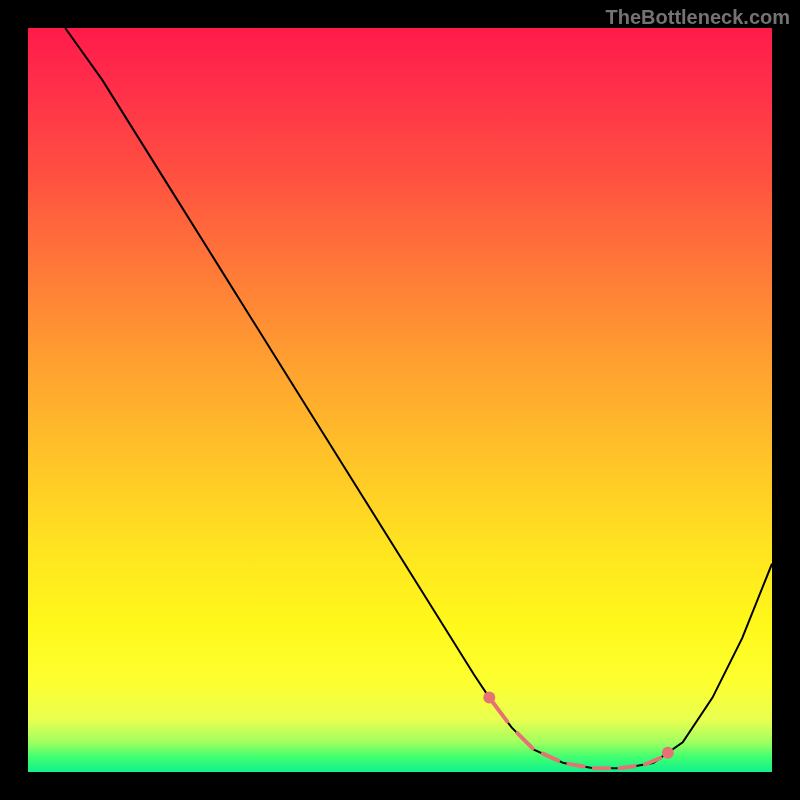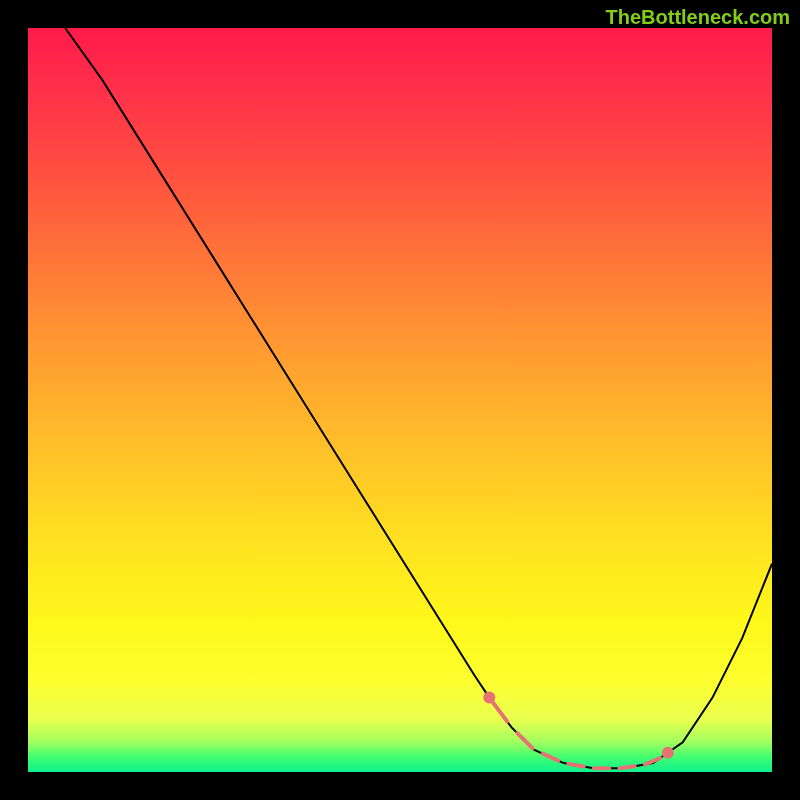--- a/index.html
+++ b/index.html
@@ -8,21 +8,21 @@
     background: #000;
     width: 800px;
     height: 800px;
     position: relative;
     font-family: Arial, sans-serif;
   }
   .watermark {
     position: absolute;
     top: 6px;
     right: 10px;
-    color: #84cc16;
+    color: #737373;
     font-size: 20px;
     font-weight: bold;
     z-index: 10;
   }
   .chart-container {
     position: absolute;
     top: 28px;
     left: 28px;
     width: 744px;
     height: 744px;

